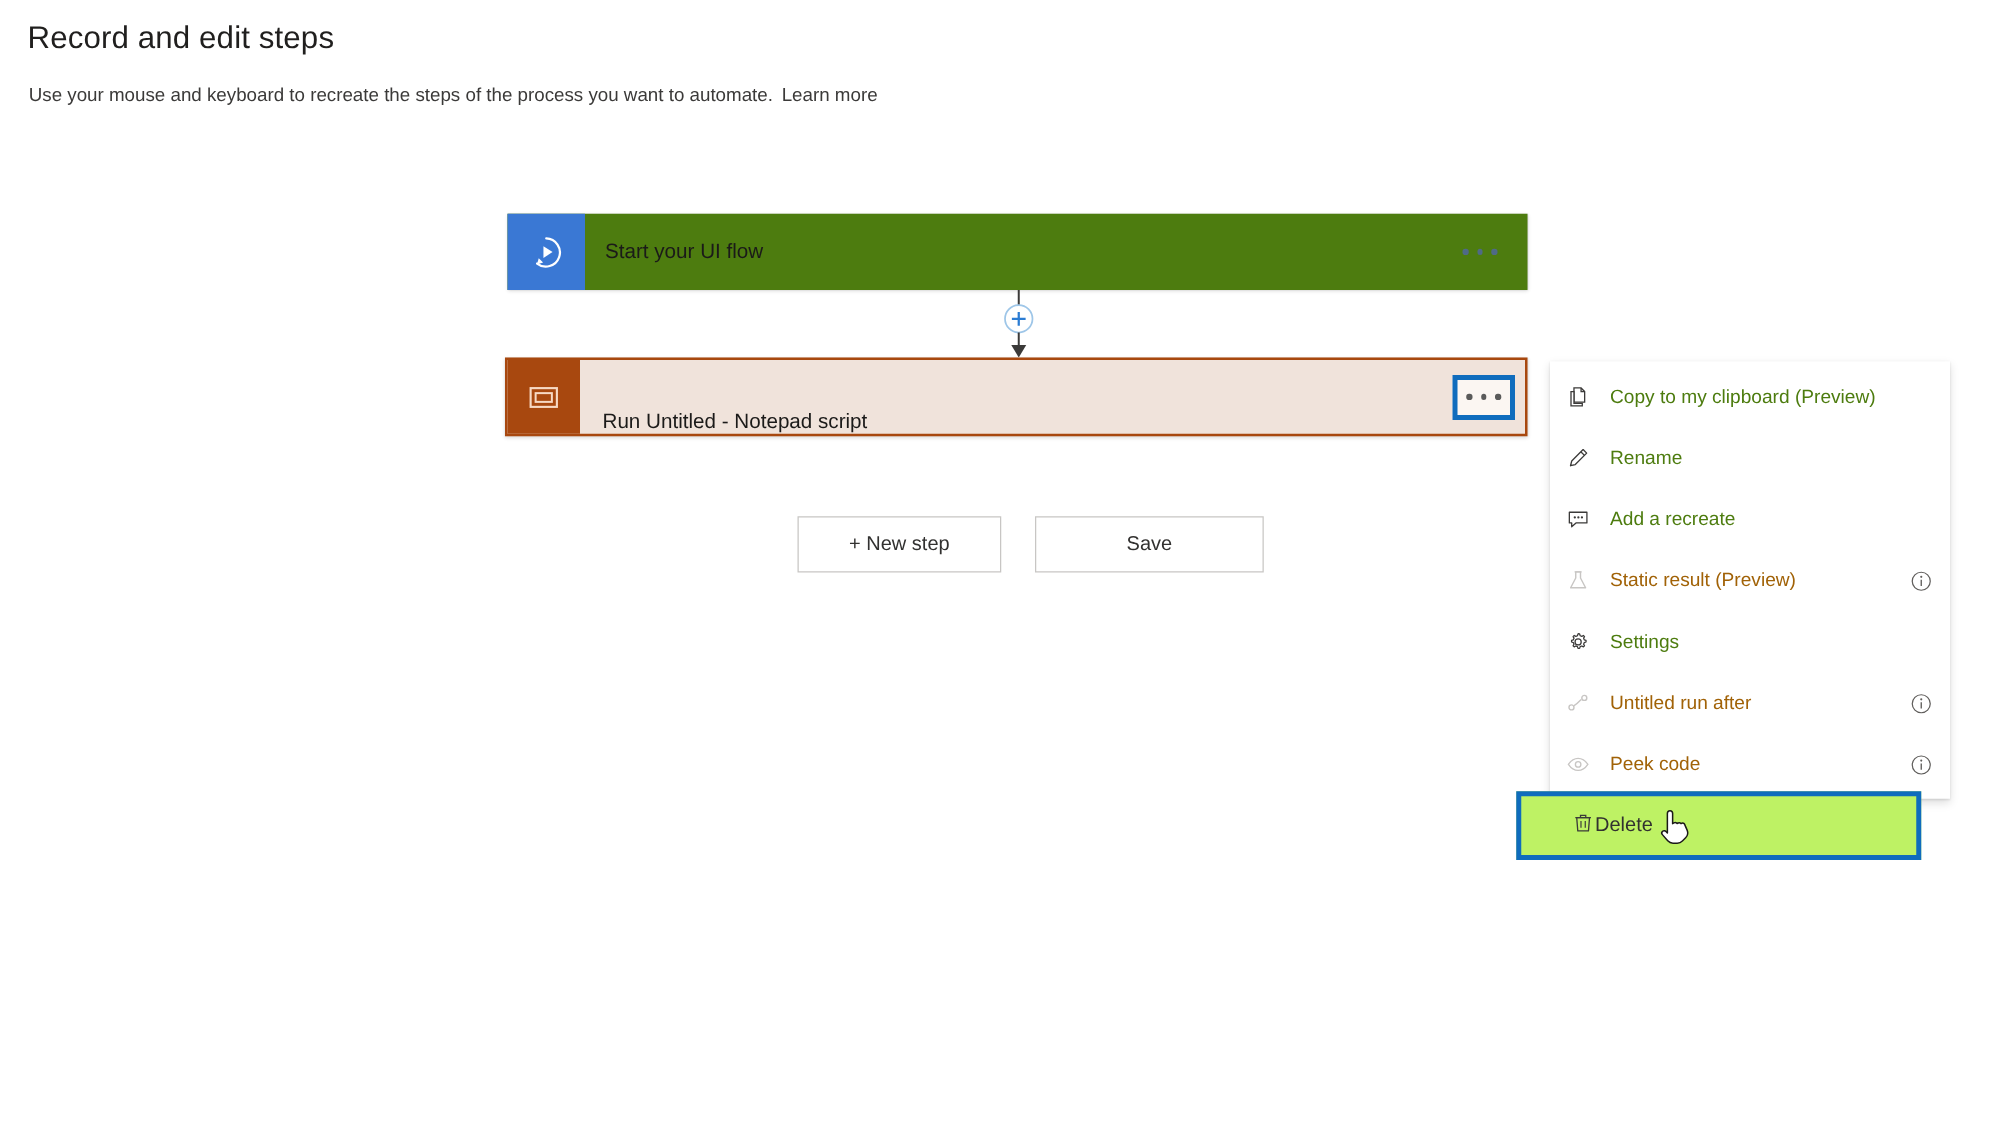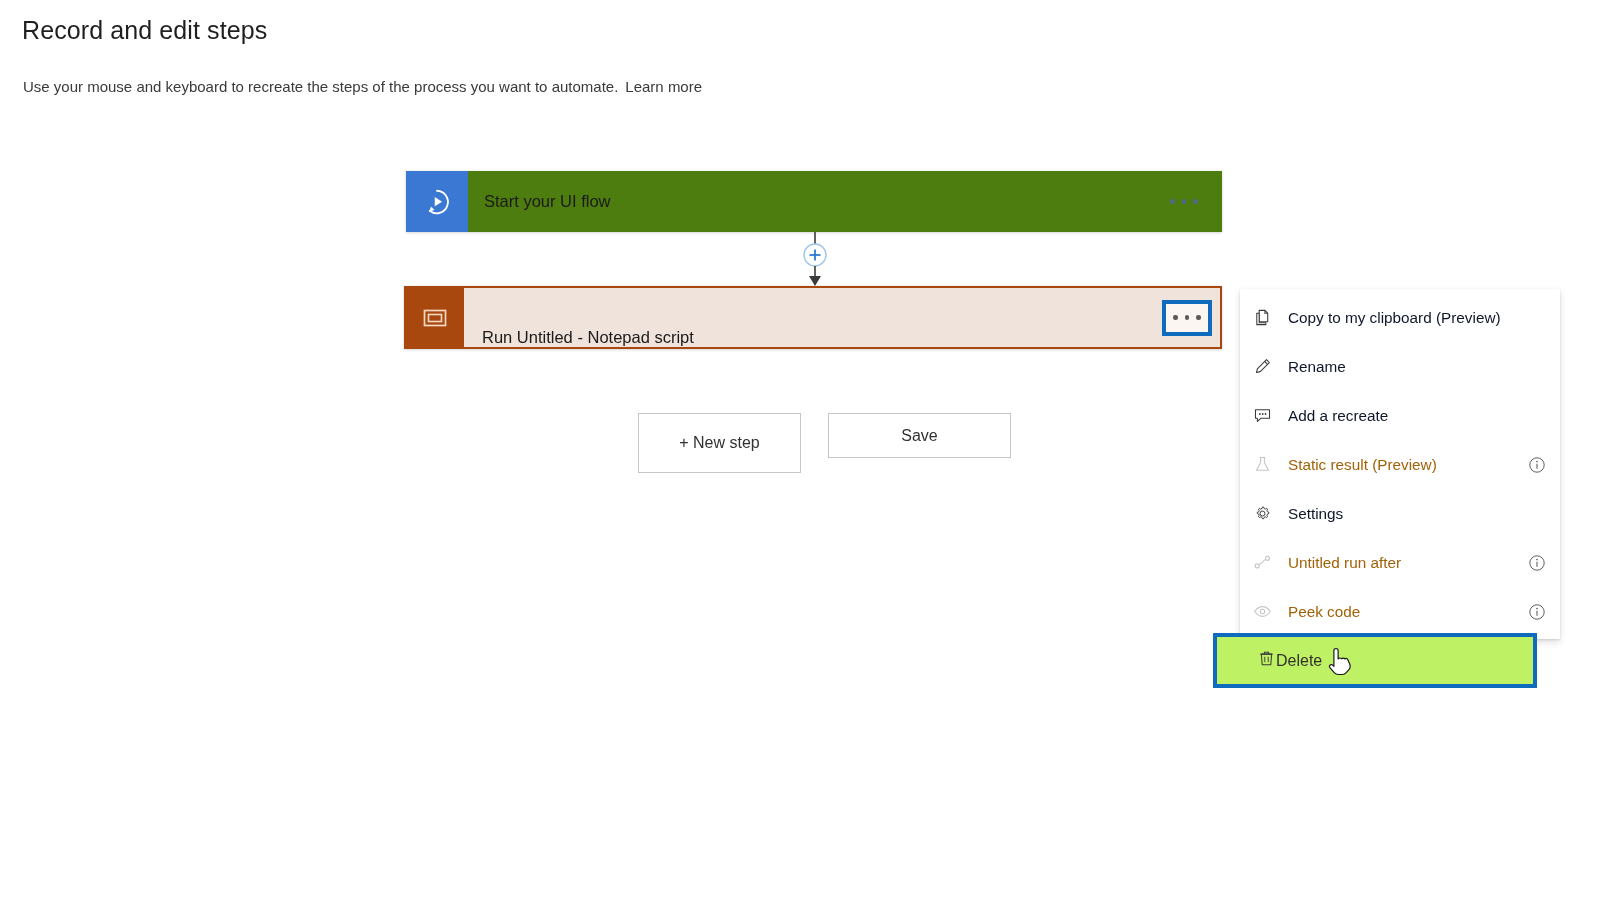--- a/index.html
+++ b/index.html
@@ -23,21 +23,21 @@
     left: 22px;
     top: 16px;
     font-size: 25px;
     font-weight: 400;
     color: #201f1e;
     letter-spacing: 0.1px;
   }
   #page-subtitle {
     position: absolute;
     left: 23px;
-    top: 78px;
+    top: 68px;
     font-size: 15px;
     font-weight: 400;
     color: #3b3a39;
   }
   #page-subtitle .learn-more {
     color: #3b3a39;
     text-decoration: none;
     margin-left: 7px;
   }
 
@@ -172,21 +172,21 @@
     display: flex;
     align-items: center;
     justify-content: center;
     cursor: pointer;
     padding: 0;
   }
   #new-step-button {
     left: 638px;
     top: 413px;
     width: 163px;
-    height: 60px;
+    height: 45px;
   }
   #save-button {
     left: 828px;
     top: 413px;
     width: 183px;
     height: 45px;
   }
 
   
   #context-menu {
@@ -211,21 +211,21 @@
   }
   .menu-item .mi-icon {
     width: 26px;
     flex: 0 0 26px;
     display: flex;
     align-items: center;
     justify-content: flex-start;
   }
   .menu-item .mi-label {
     font-size: 15.3px;
-    color: #0f172a;
+    color: #4d7c0f;
     margin-left: 9px;
     white-space: nowrap;
     flex: 1 1 auto;
   }
   .menu-item .mi-info {
     flex: 0 0 auto;
     display: flex;
     align-items: center;
     justify-content: center;
   }

